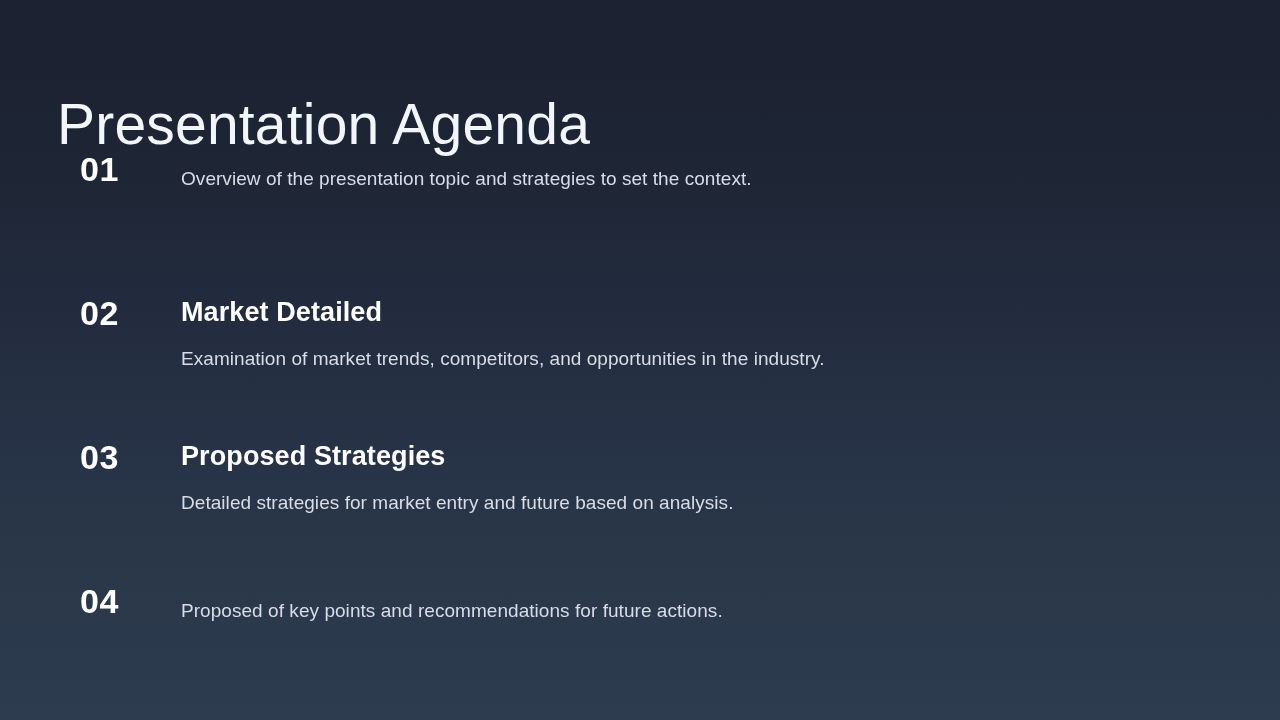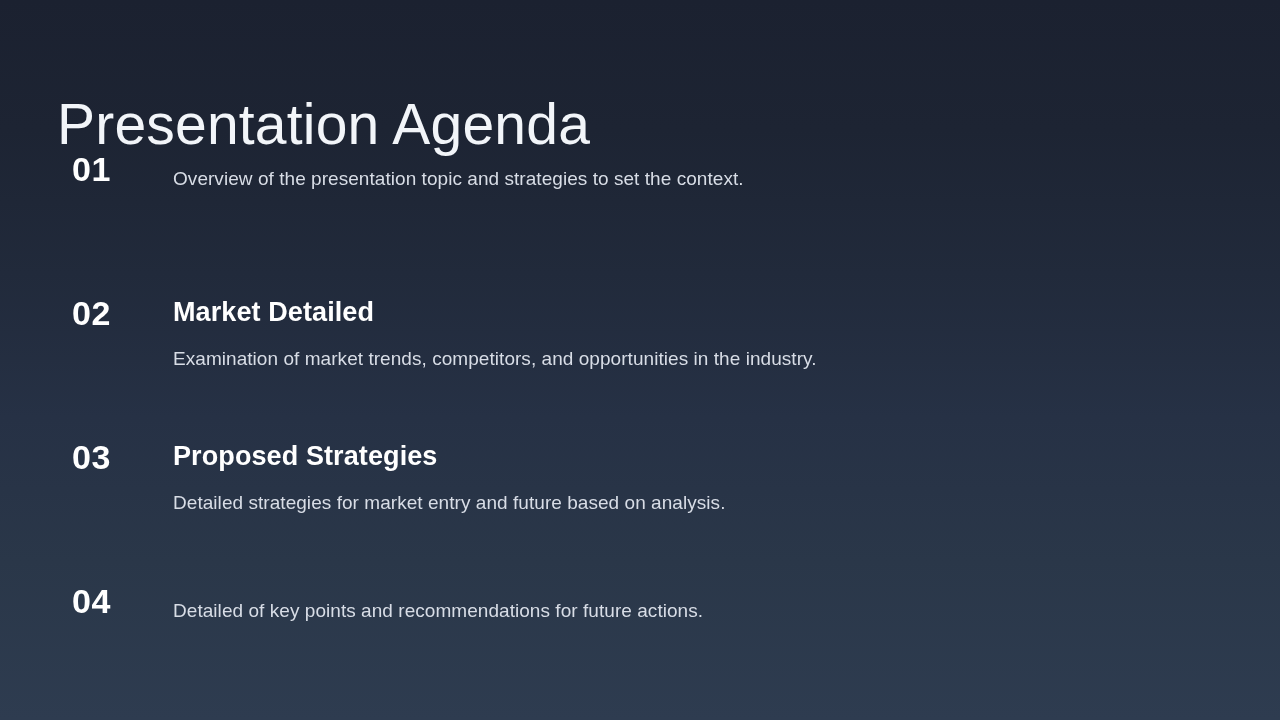--- a/index.html
+++ b/index.html
@@ -44,20 +44,21 @@
   .agenda-list {
     position: absolute;
     left: 0;
     top: 146px;
     width: 1280px;
   }
 
   .agenda-item {
     position: relative;
     height: 144px;
+    margin-left: 8px;
   }
 
   .item-number {
     position: absolute;
     left: 72px;
     top: 6px;
     width: 92px;
     font-size: 34px;
     font-weight: 700;
     line-height: 1.0;
@@ -120,18 +121,18 @@
       <div class="item-number">03</div>
       <div class="item-body">
         <div class="item-title">Proposed Strategies</div>
         <div class="item-desc">Detailed strategies for market entry and future based on analysis.</div>
       </div>
     </div>
 
     <div class="agenda-item">
       <div class="item-number">04</div>
       <div class="item-body">
-        <div class="item-desc">Detailed of key points and recommendations for future actions.</div>
+        <div class="item-desc">Proposed of key points and recommendations for future actions.</div>
       </div>
     </div>
 
   </div>
 </div>
 
 </body></html>

